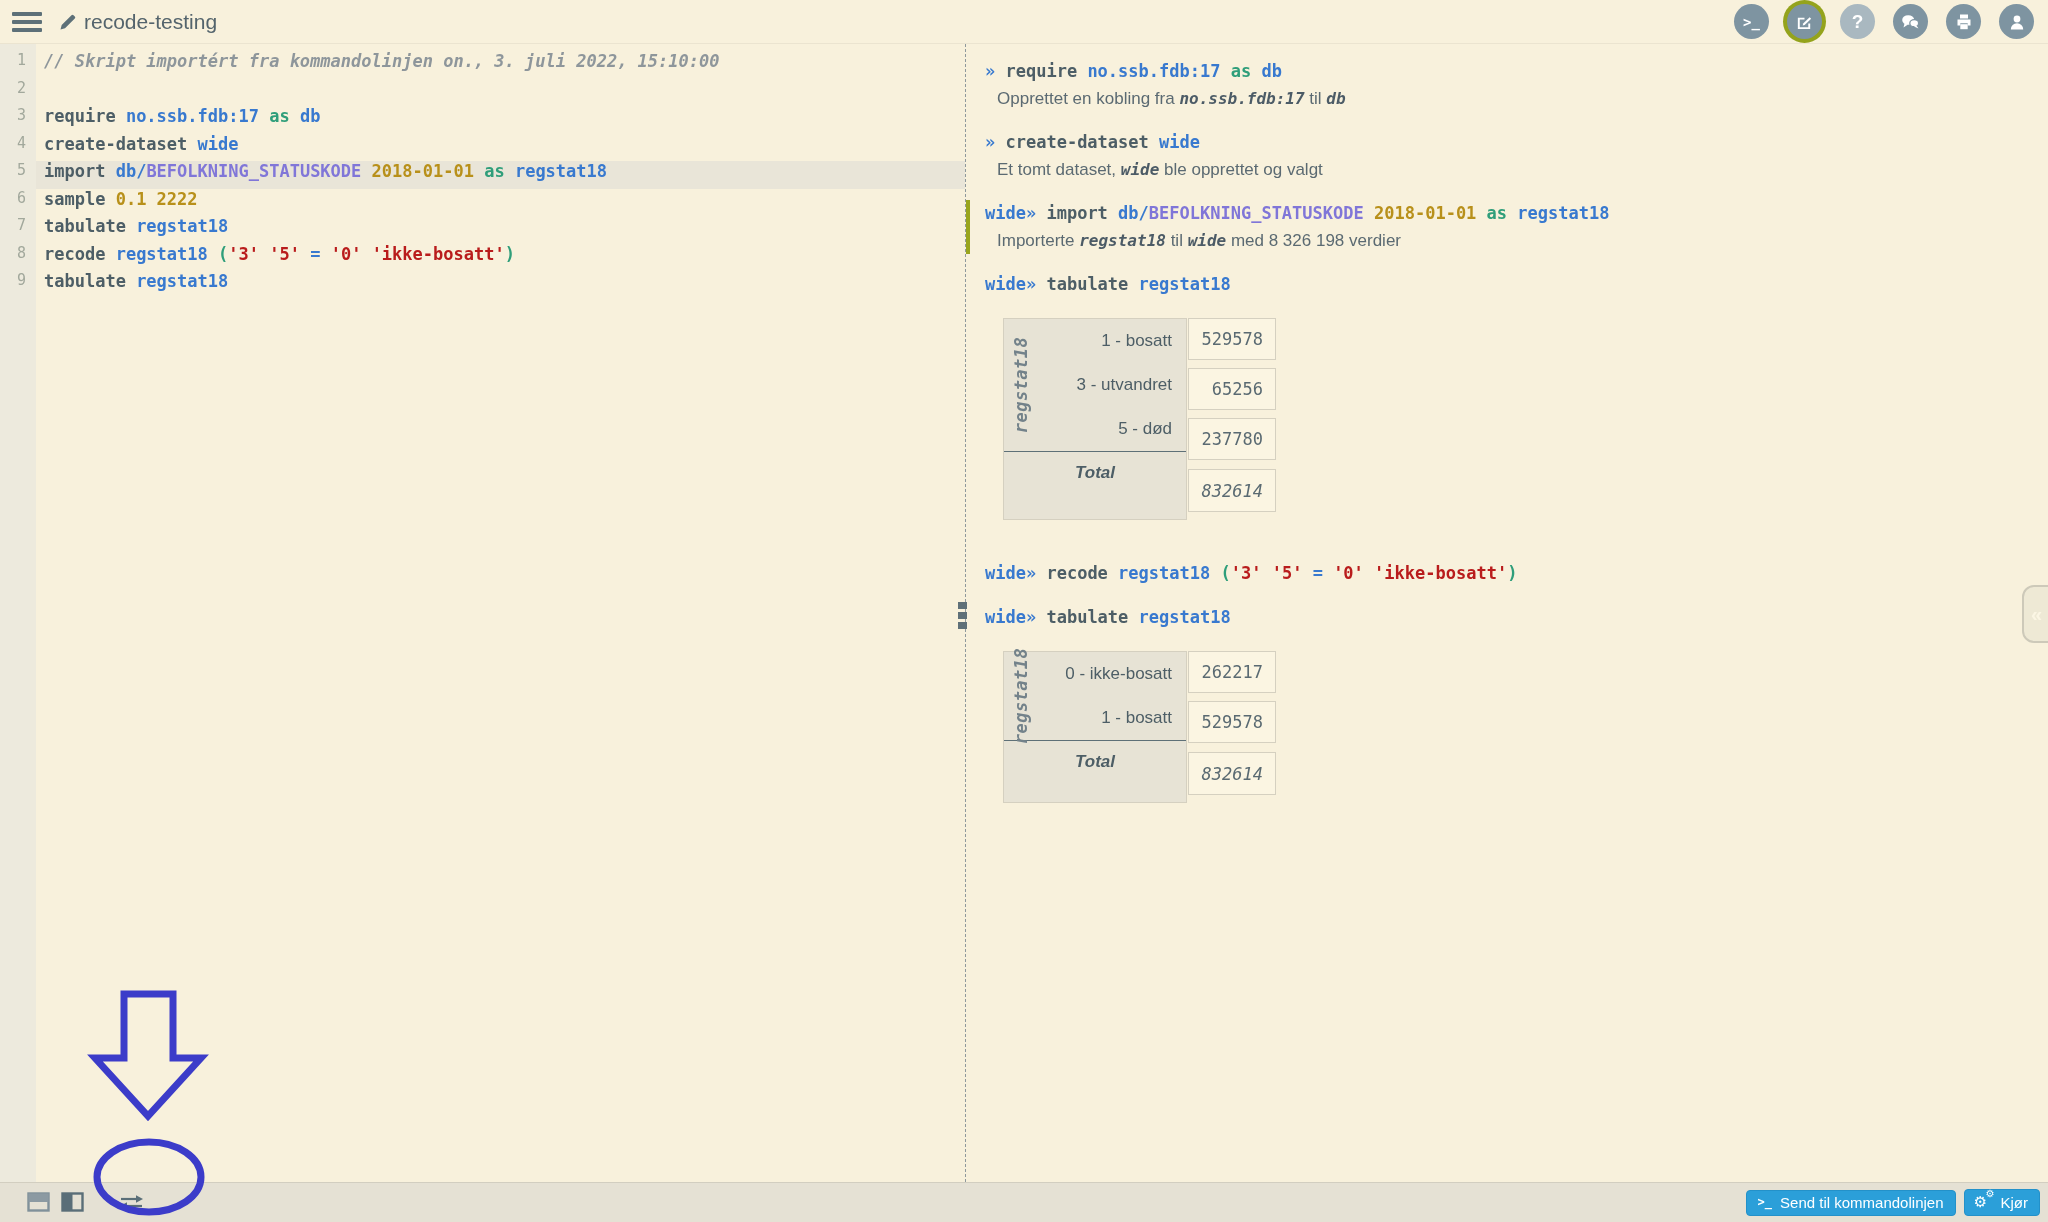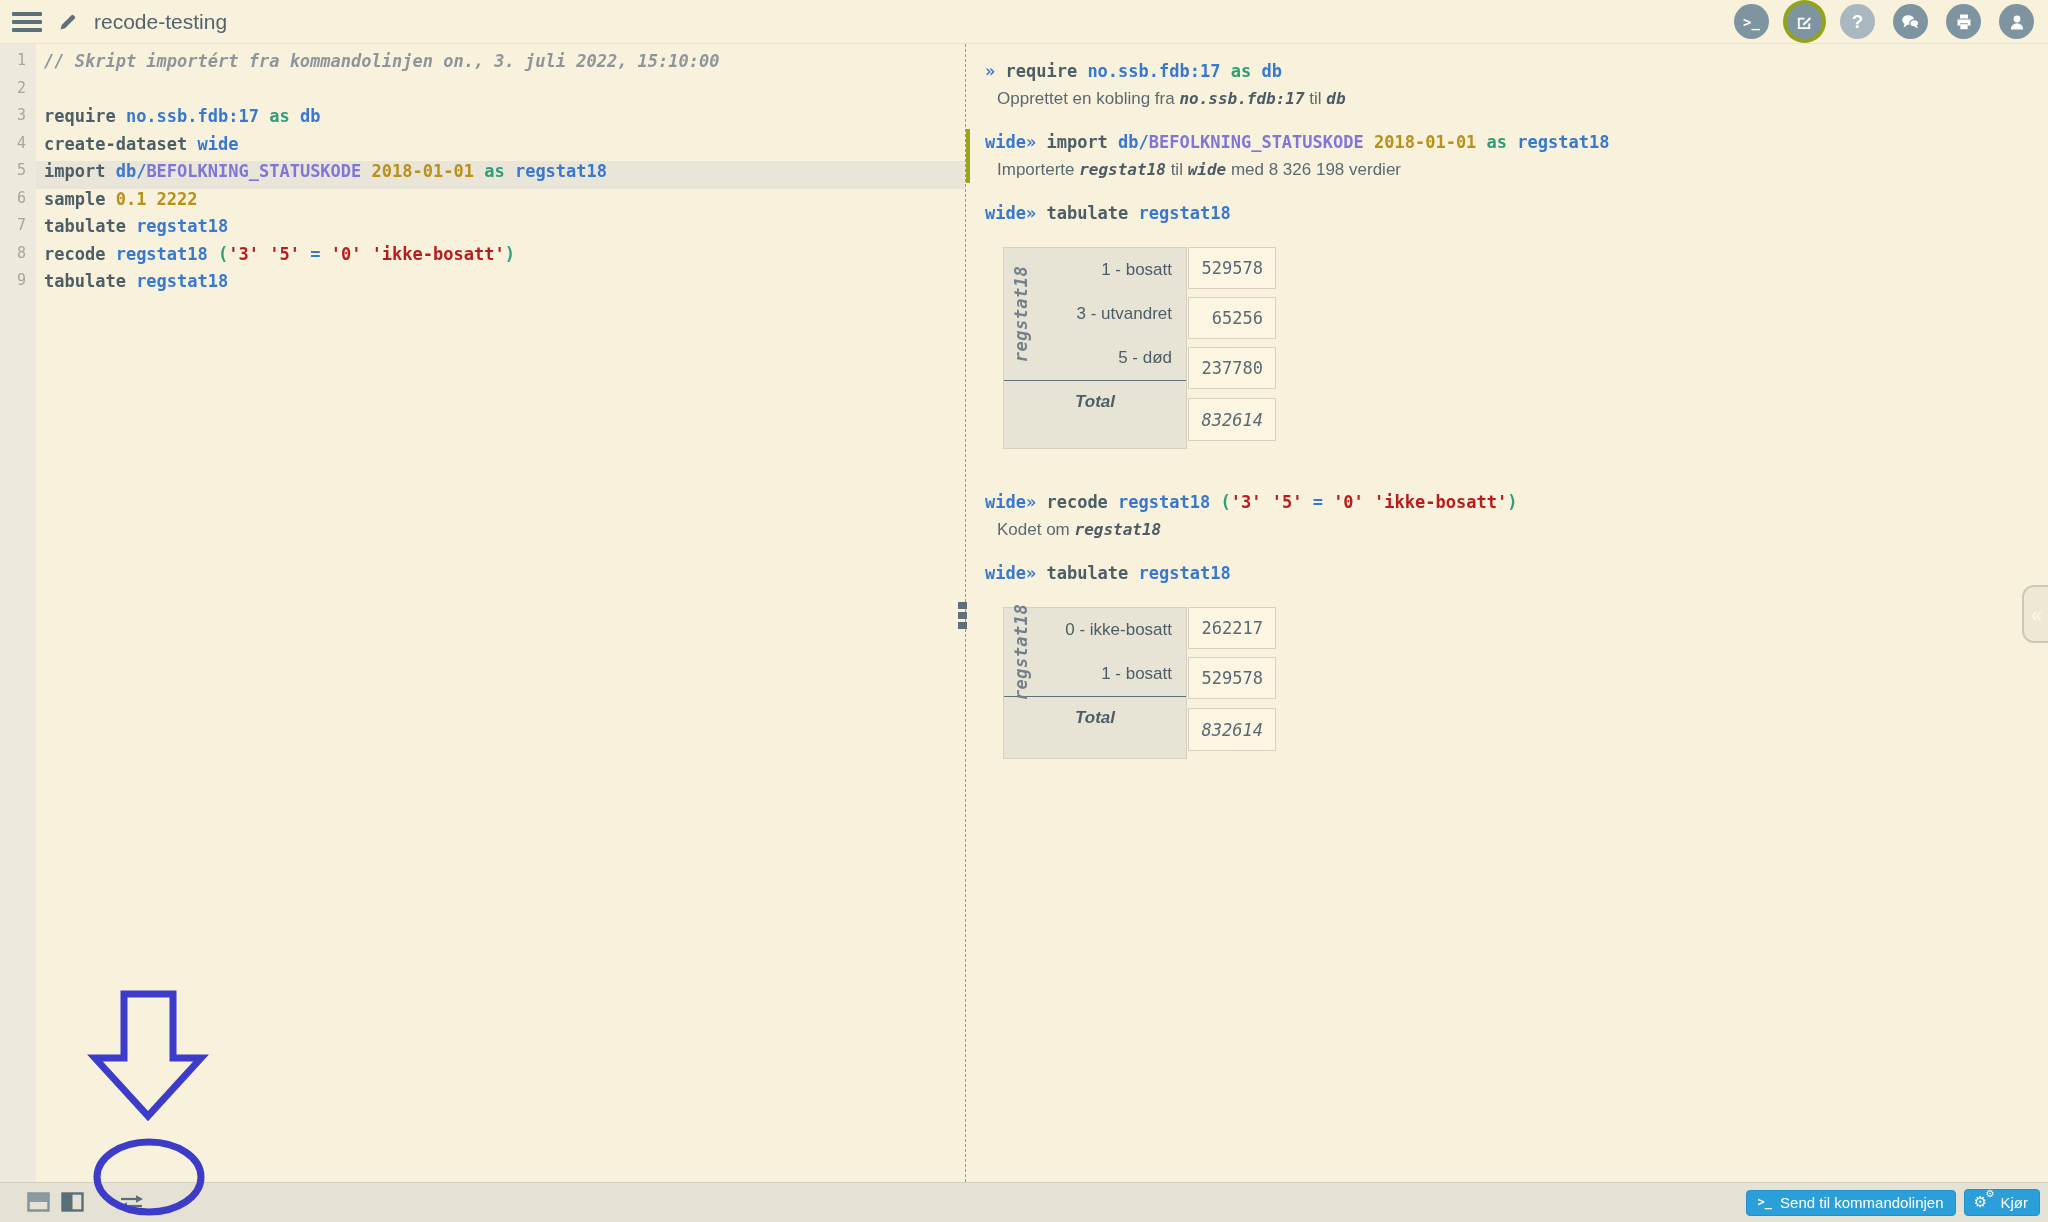--- a/index.html
+++ b/index.html
@@ -12,21 +12,21 @@
   }
   
   .topbar {
     position:absolute; top:0; left:0; right:0; height:44px;
     display:flex; align-items:center; padding:0 14px 0 12px;
     border-bottom:1px solid rgba(0,0,0,0.05);
     z-index:20;
   }
   .hamburger { width:30px; display:flex; flex-direction:column; gap:4px; cursor:pointer; margin-right:16px; }
   .hamburger div { height:4px; background:#5d7078; border-radius:1px; }
-  .title-wrap { display:flex; align-items:center; gap:16px; }
+  .title-wrap { display:flex; align-items:center; gap:6px; }
   .title { font-size:21px; color:#54646c; }
   .topbar-icons { margin-left:auto; display:flex; align-items:center; gap:18px; }
   .icon-btn {
     width:35px; height:35px; border-radius:50%;
     background:#7e94a1; color:#fff;
     display:flex; align-items:center; justify-content:center;
     cursor:pointer; flex:0 0 auto;
   }
   .icon-btn.active { box-shadow:0 0 0 4px #94a31c; }
   .icon-btn.muted { background:#a9b8c0; }
@@ -230,20 +230,24 @@
           <div class="lc"><span class="tok-plain">tabulate </span><span class="tok-name">regstat18</span></div>
         </div>
       </div>
   </div>
 
   <div class="output-pane">
     <div>
         <div class="cmd-block">
           <div class="prompt"><span class="tok-name">» </span><span class="tok-plain">require </span><span class="tok-name">no.ssb.fdb:17</span><span class="tok-plain"> </span><span class="tok-op">as</span><span class="tok-plain"> </span><span class="tok-name">db</span></div>
           <div class="result">Opprettet en kobling fra <span class="inline-code">no.ssb.fdb:17</span> til <span class="inline-code">db</span></div>
+        </div>
+        <div class="cmd-block">
+          <div class="prompt"><span class="tok-name">» </span><span class="tok-plain">create-dataset </span><span class="tok-name">wide</span></div>
+          <div class="result">Et tomt dataset, <span class="inline-code">wide</span> ble opprettet og valgt</div>
         </div>
         <div class="cmd-block accent">
           <div class="prompt"><span class="tok-name">wide</span><span class="tok-name">» </span><span class="tok-plain">import </span><span class="tok-name">db/</span><span class="tok-var">BEFOLKNING_STATUSKODE</span><span class="tok-plain"> </span><span class="tok-num">2018-01-01</span><span class="tok-plain"> </span><span class="tok-op">as</span><span class="tok-plain"> </span><span class="tok-name">regstat18</span></div>
           <div class="result">Importerte <span class="inline-code">regstat18</span> til <span class="inline-code">wide</span> med 8 326 198 verdier</div>
         </div>
         <div class="cmd-block">
           <div class="prompt"><span class="tok-name">wide</span><span class="tok-name">» </span><span class="tok-plain">tabulate </span><span class="tok-name">regstat18</span></div>
         </div>
         <div class="table-block">
           <div class="otable">
@@ -263,21 +267,20 @@
             <div class="t-vals">
               <div class="t-val">529578</div>
               <div class="t-val">65256</div>
               <div class="t-val">237780</div>
               <div class="t-val total">832614</div>
             </div>
           </div>
         </div>
         <div class="cmd-block">
           <div class="prompt"><span class="tok-name">wide</span><span class="tok-name">» </span><span class="tok-plain">recode </span><span class="tok-name">regstat18</span><span class="tok-plain"> </span><span class="tok-paren">(</span><span class="tok-str">'3' '5'</span><span class="tok-plain"> </span><span class="tok-name">=</span><span class="tok-plain"> </span><span class="tok-str">'0' 'ikke-bosatt'</span><span class="tok-paren">)</span></div>
-          <div class="result">Kodet om <span class="inline-code">regstat18</span></div>
         </div>
         <div class="cmd-block">
           <div class="prompt"><span class="tok-name">wide</span><span class="tok-name">» </span><span class="tok-plain">tabulate </span><span class="tok-name">regstat18</span></div>
         </div>
         <div class="table-block">
           <div class="otable">
             <div class="t-left">
               <div class="t-grid">
                 <div class="t-rot">
                   <span>regstat18</span>

